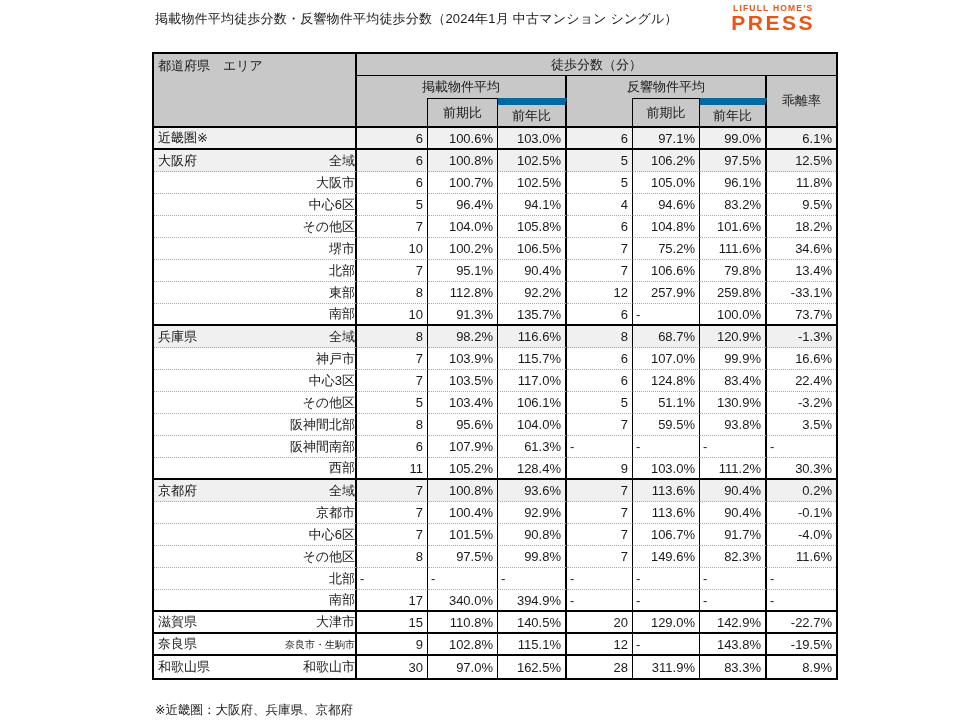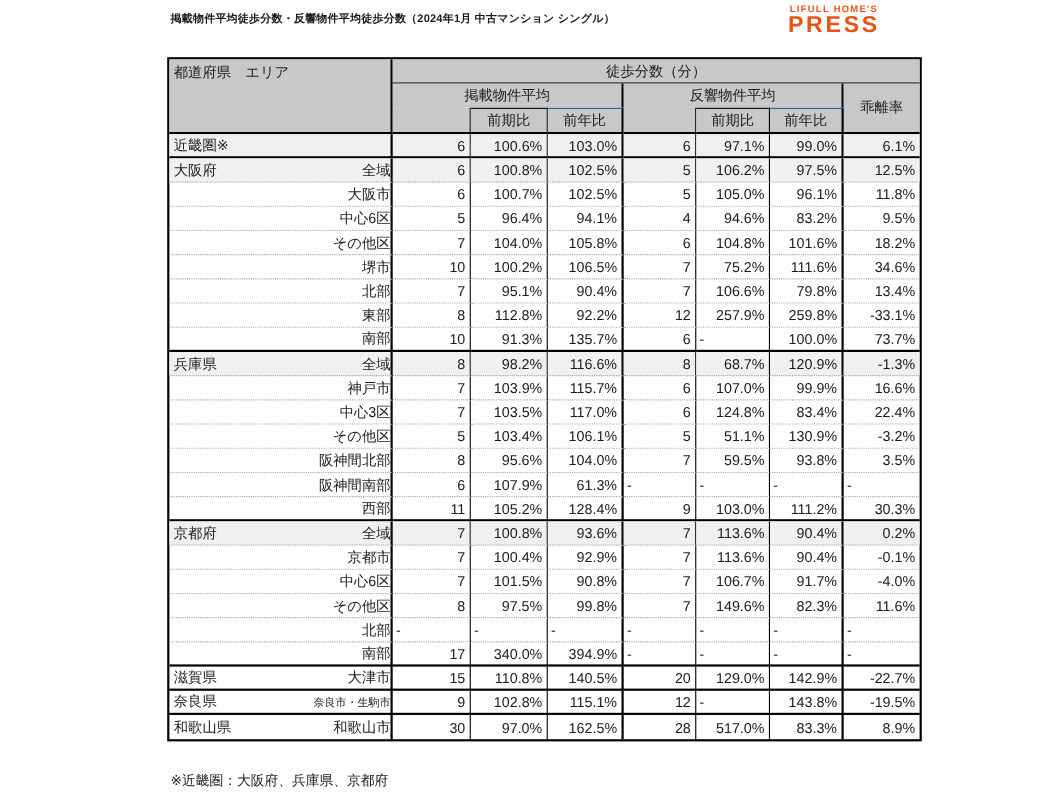--- a/index.html
+++ b/index.html
@@ -2,40 +2,40 @@
 <html><head>
 <meta charset="utf-8">
 <style>
   html,body { margin:0; padding:0; }
   .page {
     position:relative; width:960px; height:720px; background:#ffffff;
     font-family:"Liberation Sans","DejaVu Sans",sans-serif; color:#1a1a1a; overflow:hidden;
   }
   .title {
     position:absolute; left:155px; top:10px;
-    font-size:10px; font-weight:bold; letter-spacing:0.2px; white-space:nowrap;
+    font-size:13px; font-weight:normal; letter-spacing:0.2px; white-space:nowrap;
   }
-  .logo { position:absolute; right:160px; top:3px; text-align:center; color:#EA5514; }
+  .logo { position:absolute; right:145px; top:3px; text-align:center; color:#EA5514; }
   .logo-top  { font-size:8.5px; font-weight:bold; letter-spacing:1.2px; line-height:1.2; }
   .logo-bottom { font-size:21px; font-weight:bold; letter-spacing:2.5px; line-height:0.95; }
 
   .table-wrap { position:absolute; left:152px; top:52px; }
   table { border-collapse:separate; border-spacing:0; border:2px solid #000; table-layout:fixed; }
   th, td { padding:0; margin:0; font-weight:normal; font-size:13px; overflow:hidden; white-space:nowrap; }
 
   
   thead th { background:#c8c8c8; text-align:center; vertical-align:middle; }
   .h-region { text-align:left; vertical-align:top; padding:3px 0 0 4px;
               border-right:2px solid #000; border-bottom:2px solid #000; }
   .h-walk   { height:21px; border-bottom:1px solid #000;margin-top:36px; }
   .h-grp    { height:22px; border-right:2px solid #000; }
   .h-dev    { border-bottom:2px solid #000; }
   .h-blank  { height:21px; border-right:1px solid #000; border-bottom:2px solid #000; }
   .h-pp     { height:21px; border-top:1px solid #000; border-right:1px solid #000; border-bottom:2px solid #000; }
-  .h-py     { height:21px; border-top:1px solid #0369a1; border-right:2px solid #000; border-bottom:2px solid #000;font-family:Liberation Mono, monospace; }
+  .h-py     { height:21px; border-top:7px solid #0369a1; border-right:2px solid #000; border-bottom:2px solid #000;font-family:Liberation Mono, monospace; }
 
   
   tbody tr { height:22px; }
   tbody td { vertical-align:middle; }
   td.c-label { text-align:right; border-right:2px solid #000; position:relative; }
   td.c-thin  { border-right:1px solid #000; }
   td.c-thick { border-right:2px solid #000; }
   td.c-last  { border-right:none;margin-top:40px; }
   td.num  { text-align:right; padding-right:4px; }
   td.dash { text-align:left;  padding-left:3px; }
@@ -334,21 +334,21 @@
             <td class="c-thin dash">-</td>
             <td class="c-thick num">143.8%</td>
             <td class="c-last num">-19.5%</td>
           </tr>
           <tr class="tbl-end">
             <td class="c-label"><span class="pref">和歌山県</span><span class="area lv1">和歌山市</span></td>
             <td class="c-thin num">30</td>
             <td class="c-thin num">97.0%</td>
             <td class="c-thick num">162.5%</td>
             <td class="c-thin num">28</td>
-            <td class="c-thin num">517.0%</td>
+            <td class="c-thin num">311.9%</td>
             <td class="c-thick num">83.3%</td>
             <td class="c-last num">8.9%</td>
           </tr>
         </tbody>
     </table>
   </div>
 
   <div class="footnote">※近畿圏：大阪府、兵庫県、京都府</div>
 
 </div>

